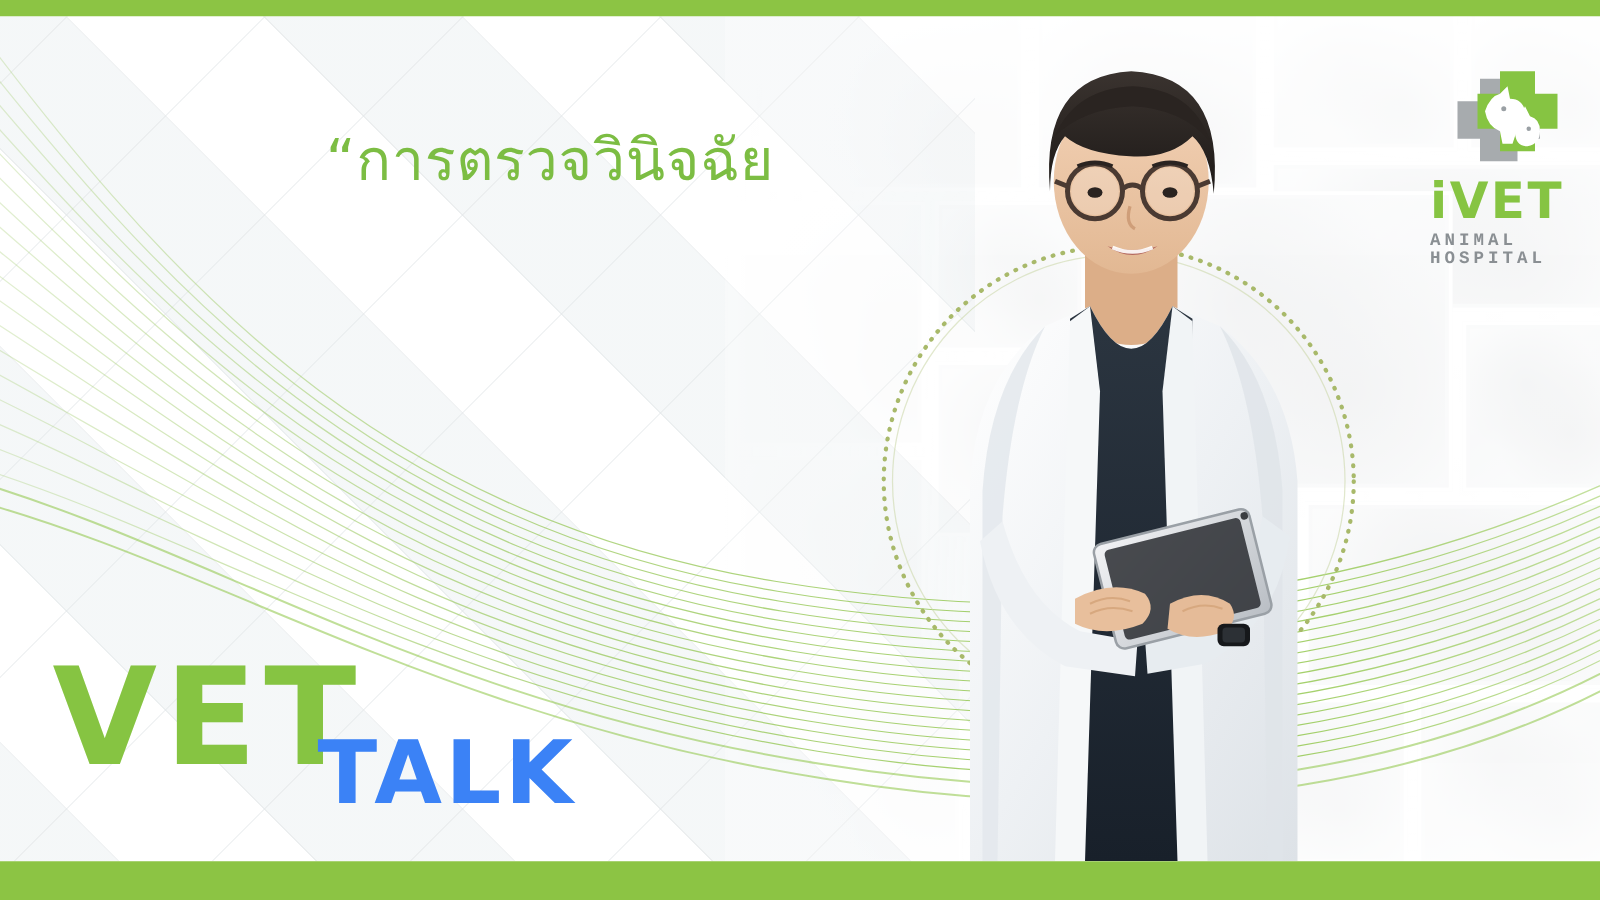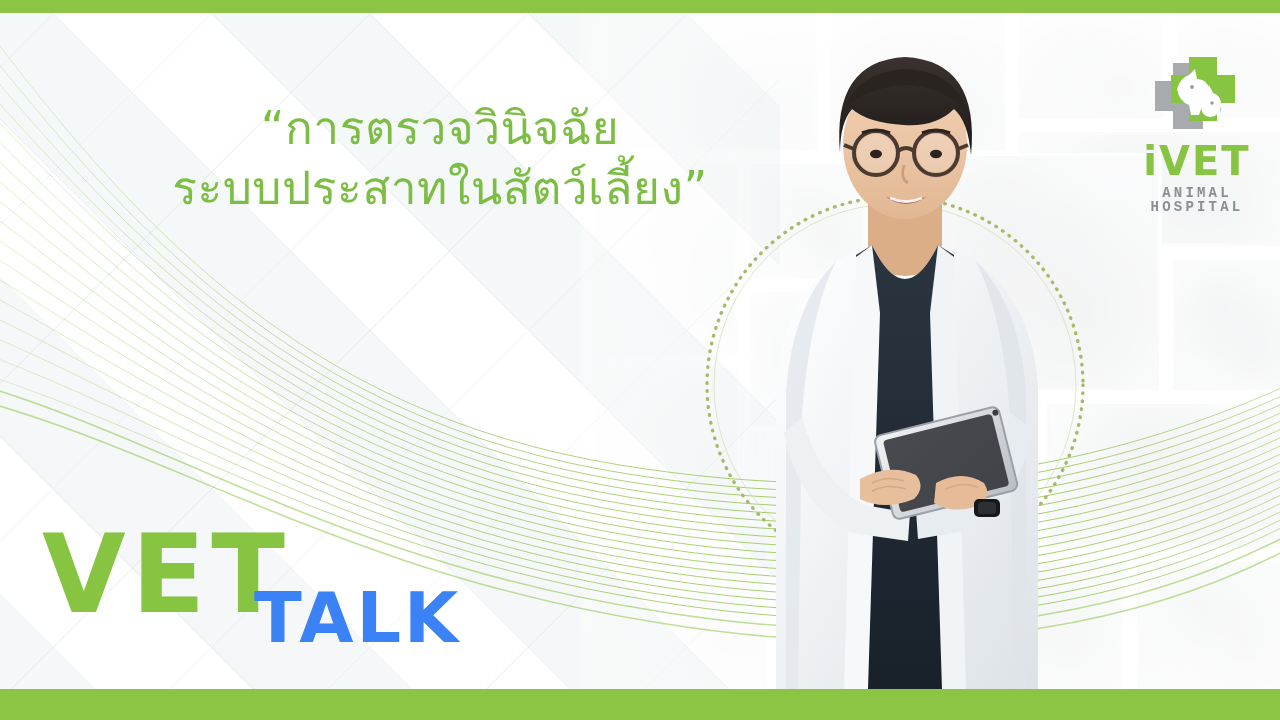--- a/index.html
+++ b/index.html
@@ -162,24 +162,24 @@
     font-size: 70px;
     font-weight: 700;
     color: #3b82f6;
     letter-spacing: 3px;
     line-height: 1;
   }
 
   
   .logo {
     position: absolute;
-    right: 19px; top: 30px;
+    right: 8px; top: 30px;
     width: 128px;
     z-index: 30;
-    text-align: center;
+    text-align: left;
   }
   .logo-mark {
     position: relative;
     width: 92px; height: 92px;
     margin: 0 auto 6px auto;
   }
   .logo-word {
     font-family: "DejaVu Sans", "Liberation Sans", sans-serif;
     font-size: 40px;
     font-weight: 700;
@@ -358,21 +358,20 @@
           <path d="M206,476 Q222,468 238,474"></path>
         </g>
 
         <rect x="234" y="486" width="26" height="18" rx="5" fill="#16181b"></rect>
         <rect x="238" y="489" width="18" height="12" rx="3" fill="#2c3035"></rect>
       </g>
     </svg>
 
     <div class="headline">
       <span class="ln">“การตรวจวินิจฉัย</span>
-      <span class="ln">ระบบประสาทในสัตว์เลี้ยง”</span>
     </div>
 
     <div class="vettalk">
       <span class="vt-vet">VET</span>
       <span class="vt-talk">TALK</span>
     </div>
 
     <div class="logo">
       <div class="logo-mark">
         <svg viewBox="0 0 92 92" width="92" height="92">

